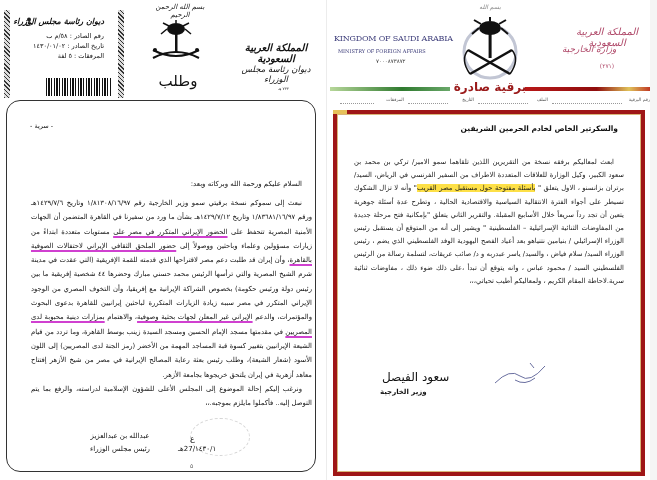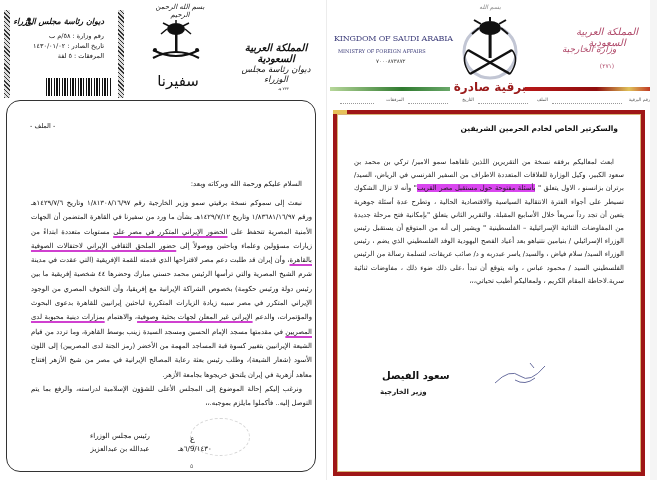--- a/index.html
+++ b/index.html
@@ -55,22 +55,22 @@
   .meta-row { position: absolute; left: 6px; top: 97px; width: 316px; height: 10px; font-size: 4.5px; color: #555; direction: rtl; }
   .meta-item { position: absolute; top: 0; white-space: nowrap; }
   .meta-line { position: absolute; top: 6px; height: 0; border-top: 1px dotted #999; }
 
   .frame-r { position: absolute; left: 3px; top: 110px; width: 312px; height: 366px; border: 4px solid #9f1717; box-shadow: inset 0 0 0 1px #d9b77a; }
   .frame-r-top-accent { position: absolute; left: 3px; top: 110px; width: 14px; height: 4px; background: #e6c15a; }
 
   .addr-r { position: absolute; left: 30px; top: 122px; width: 258px; text-align: right; font-size: 7.5px; font-weight: bold; direction: rtl; line-height: 13px; }
   .body-r { position: absolute; left: 24px; top: 156px; width: 270px; font-size: 6.8px; direction: rtl; text-align: justify; text-align-last: right; line-height: 13.2px; color: #1a1a1a; }
   .body-r p { text-indent: 10px; }
-  .hl-pink { background: #d946ef; }
-  .sig-name-r { position: absolute; left: 52px; top: 370px; font-size: 10px; font-weight: bold; direction: rtl; }
+  .hl-pink { background: #fde047; }
+  .sig-name-r { position: absolute; left: 52px; top: 370px; font-size: 12px; font-weight: normal; direction: rtl; }
   .sig-title-r { position: absolute; left: 50px; top: 388px; font-size: 7px; font-weight: bold; direction: rtl; }
   .signature-r { position: absolute; left: 160px; top: 358px; width: 60px; height: 30px; }
   .right-edge { position: absolute; left: 650px; top: 0; width: 7px; height: 480px; background: #f5f5f5; }
 </style>
 </head>
 <body>
 
 <div class="doc-left">
   <div class="basmala-l">بسم الله الرحمن الرحيم</div>
 
@@ -78,64 +78,64 @@
     <g fill="#111">
       <ellipse cx="29" cy="9" rx="9" ry="6"></ellipse>
       <path d="M20 9 L14 14 M38 9 L44 14 M22 6 L16 3 M36 6 L42 3 M29 3 L29 0" stroke="#111" stroke-width="1.5"></path>
       <rect x="28" y="12" width="2.5" height="20"></rect>
       <path d="M6 30 Q29 42 52 30" stroke="#111" stroke-width="2" fill="none"></path>
       <path d="M6 38 Q29 26 52 38" stroke="#111" stroke-width="2" fill="none"></path>
       <circle cx="8" cy="30" r="2"></circle>
         <circle cx="50" cy="30" r="2"></circle>
     </g>
   </svg>
-  <div class="burqiya-l">سفيرنا</div>
+  <div class="burqiya-l">وطلب</div>
 
   <div class="ref-box">
     <svg class="ref-mini-emblem" viewBox="0 0 10 10">
       <circle cx="5" cy="2.5" r="2" fill="#222"></circle>
         <rect x="4.6" y="3" width="0.8" height="4" fill="#222"></rect>
       <path d="M1 7 Q5 10 9 7" stroke="#222" fill="none" stroke-width="0.8"></path>
     </svg>
     <div class="ref-title">ديوان رئاسة مجلس الوزراء</div>
     <div class="ref-line" style="top:22px;">
-      <span>رقم وزارة</span> :
+      <span>رقم الصادر</span> :
       <span>٥٨/م ب</span>
     </div>
     <div class="ref-line" style="top:32px;">
       <span>تاريخ الصادر</span> :
       <span>١٤٣٠/٠١/٠٢</span>
     </div>
     <div class="ref-line" style="top:42px;">
       <span>المرفقات</span> :
       <span>٥ لفة</span>
     </div>
     <div class="barcode"></div>
   </div>
 
   <div class="kingdom-l">المملكة العربية السعودية</div>
   <div class="diwan-l">ديوان رئاسة مجلس الوزراء</div>
   <div class="tiny-l">٧٢٢ هـ</div>
 
   <div class="frame-l"></div>
-  <div class="secret">- الملف -</div>
+  <div class="secret">- سرية -</div>
   <div class="greeting">السلام عليكم ورحمة الله وبركاته وبعد:</div>
 
   <div class="body-l">
     <p><span>نبعث إلى سموكم نسخة برقيتي سمو وزير الخارجية رقم ١/٨١٣٠٨/١٦/٩٧ وتاريخ ١٤٢٩/٧/٦هـ ورقم ١/٨٣٦٨١/١٦/٩٧ وتاريخ ١٤٢٩/٧/١٢هـ بشأن ما ورد من سفيرنا في القاهرة المتضمن أن الجهات الأمنية المصرية تتحفظ على </span><span class="hl">الحضور الإيراني المتكرر في مصر على</span><span> مستويات متعددة ابتداءً من زيارات مسؤولين وعلماء وباحثين ووصولاً إلى </span><span class="hl">حضور الملحق الثقافي الإيراني لاحتفالات الصوفية بالقاهرة</span><span>، وأن إيران قد طلبت دعم مصر لاقتراحها الذي قدمته للقمة الإفريقية (التي عقدت في مدينة شرم الشيخ المصرية والتي ترأسها الرئيس محمد حسني مبارك وحضرها ٤٤ شخصية إفريقية ما بين رئيس دولة ورئيس حكومة) بخصوص الشراكة الإيرانية مع إفريقيا، وأن التخوف المصري من الوجود الإيراني المتكرر في مصر سببه زيادة الزيارات المتكررة لباحثين إيرانيين للقاهرة بدعوى البحوث والمؤتمرات، والدعم </span><span class="hl">الإيراني غير المعلن لجهات بحثية وصوفية</span><span>، والاهتمام </span><span class="hl">بمزارات دينية محبوبة لدى المصريين</span><span> في مقدمتها مسجد الإمام الحسين ومسجد السيدة زينب بوسط القاهرة، وما تردد من قيام الشيعة الإيرانيين بتغيير كسوة قبة المساجد المهمة من الأخضر (رمز الجنة لدى المصريين) إلى اللون الأسود (شعار الشيعة)، وطلب رئيس بعثة رعاية المصالح الإيرانية في مصر من شيخ الأزهر إفتتاح معاهد أزهرية في إيران يلتحق خريجوها بجامعة الأزهر.</span></p>
     <p>ونرغب إليكم إحالة الموضوع إلى المجلس الأعلى للشؤون الإسلامية لدراسته، والرفع بما يتم التوصل إليه.. فأكملوا مايلزم بموجبه.،،</p>
   </div>
 
   <div class="sign-l">
+    <div>عبدالله بن عبدالعزيز</div>
     <div>رئيس مجلس الوزراء</div>
-    <div>عبدالله بن عبدالعزيز</div>
   </div>
   <div class="stamp-l"></div>
   <div class="date-num">ع</div>
-  <div class="date-l">١٤٣٠/9/٦هـ</div>
+  <div class="date-l">١٤٣٠/١/27هـ</div>
   <div class="date-o">٥</div>
 </div>
 
 <div class="divider"></div>
 
 <div class="doc-right">
   <div class="basmala-r">بسم الله</div>
 
   <svg class="emblem-r" viewBox="0 0 80 68">
     <circle cx="40" cy="38" r="26" fill="none" stroke="#9aa0b8" stroke-width="3" opacity="0.6"></circle>

